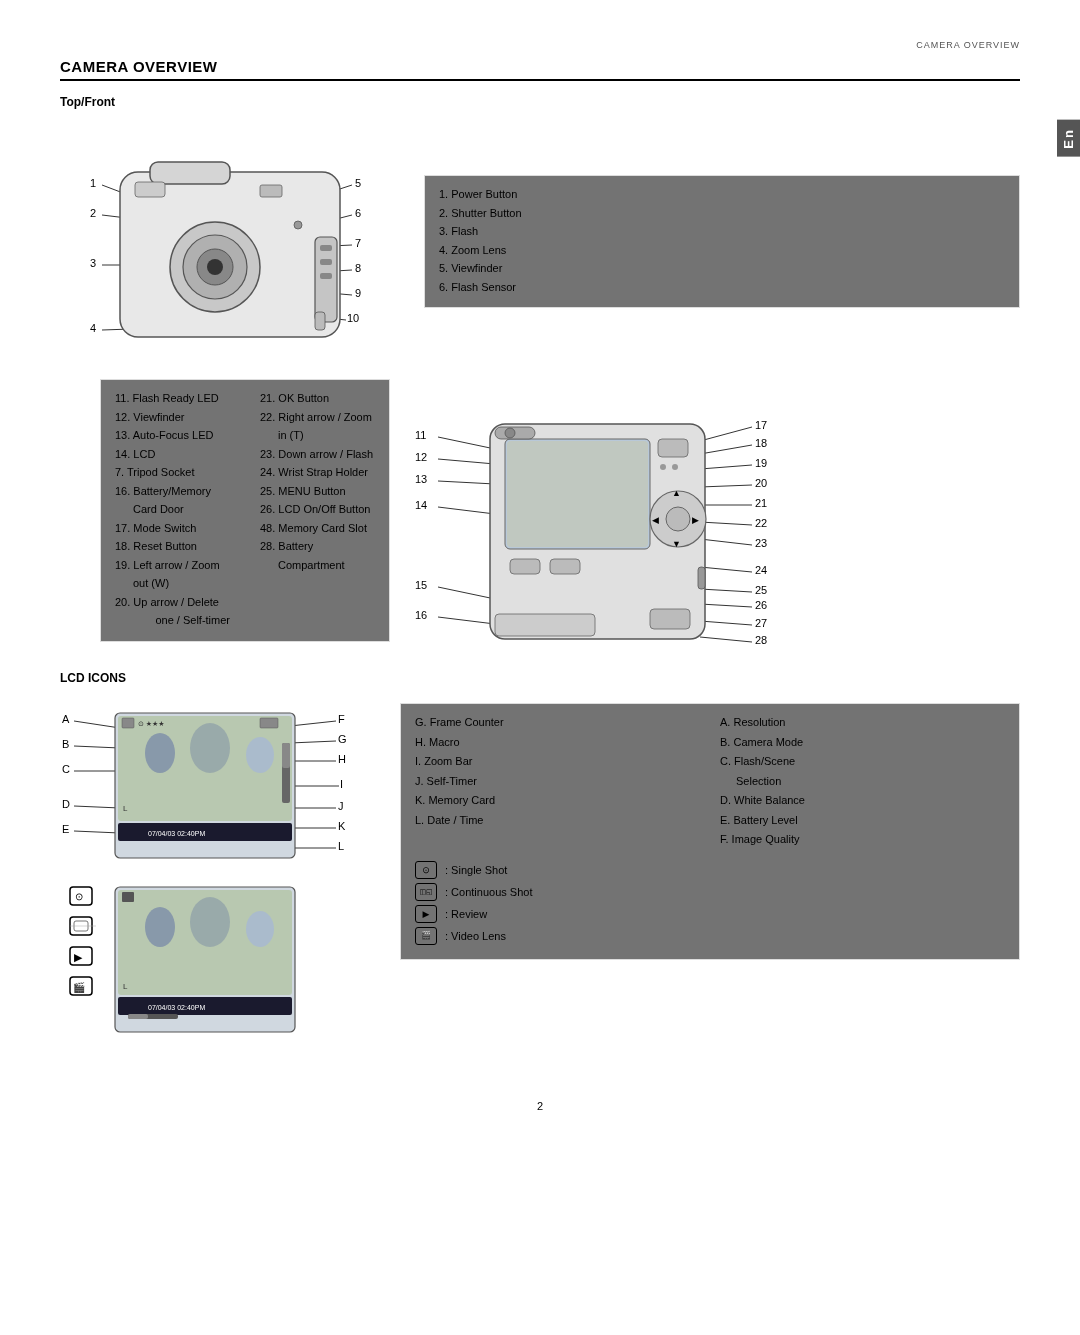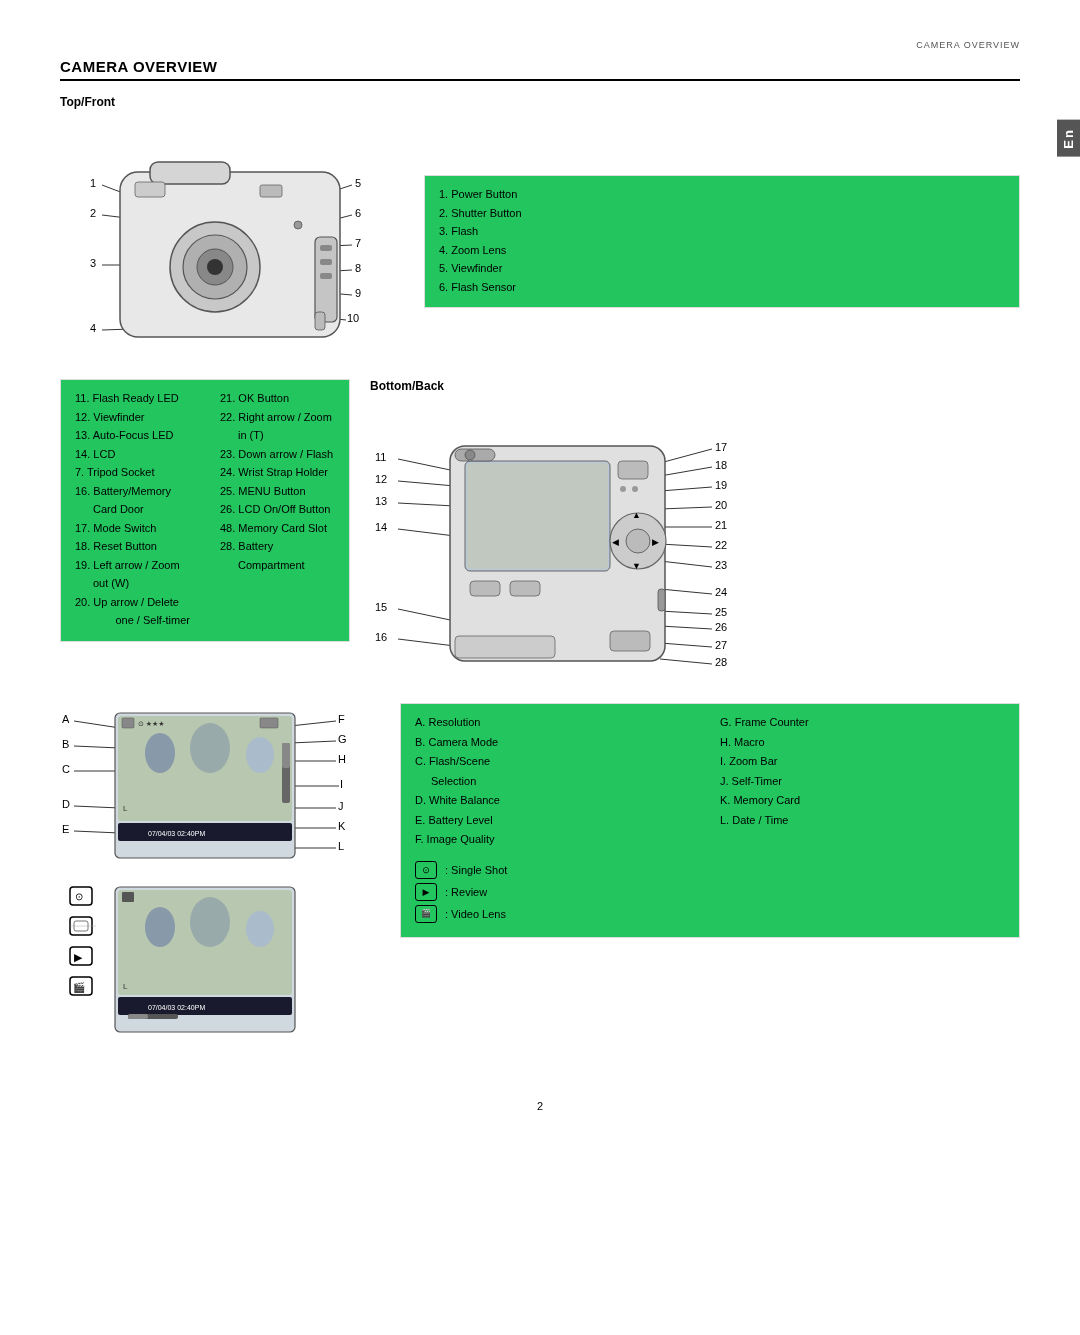--- a/index.html
+++ b/index.html
@@ -69,26 +69,27 @@
       flex: 1;
     }
     
     .bottom-section {
       display: flex;
       gap: 20px;
       margin-bottom: 20px;
     }
     .left-panel {
       flex: 0 0 290px;
+      margin-left: 40px;
     }
     .right-panel {
       flex: 1;
     }
     .info-box {
-      background: #22c55e;
+      background: #737373;
       border: 1px solid #ddd;
       padding: 10px 14px;
       font-size: 11px;
     }
     .info-box li {
       margin-bottom: 2px;
       line-height: 1.5;
     }
     .lcd-section {
       margin-top: 10px;
@@ -286,21 +287,20 @@
               <li>48. Memory Card Slot</li>
               <li>28. Battery</li>
               <li style="padding-left:18px;">Compartment</li>
             </ul>
           </div>
         </div>
       </div>
     </div>
 
     <div class="right-panel">
-      <div class="sub-title">Bottom/Back</div>
       <svg width="380" height="270">
 
         <text x="5" y="60" font-size="11" font-family="Arial">11</text>
         <line x1="28" y1="58" x2="85" y2="70" stroke="#000" stroke-width="0.8"></line>
         <text x="5" y="82" font-size="11" font-family="Arial">12</text>
         <line x1="28" y1="80" x2="85" y2="85" stroke="#000" stroke-width="0.8"></line>
         <text x="5" y="104" font-size="11" font-family="Arial">13</text>
         <line x1="28" y1="102" x2="85" y2="105" stroke="#000" stroke-width="0.8"></line>
         <text x="5" y="130" font-size="11" font-family="Arial">14</text>
         <line x1="28" y1="128" x2="85" y2="135" stroke="#000" stroke-width="0.8"></line>
@@ -364,20 +364,21 @@
         <circle cx="120" cy="250" r="6" fill="#999" stroke="#555" stroke-width="0.8"></circle>
 
         <rect x="85" y="235" width="100" height="22" rx="4" fill="#ccc" stroke="#666" stroke-width="0.8"></rect>
 
         <rect x="288" y="188" width="7" height="22" rx="3" fill="#999" stroke="#555" stroke-width="0.8"></rect>
       </svg>
     </div>
   </div>
 
   <div class="lcd-section">
+    <div class="lcd-title">LCD ICONS</div>
     <div class="lcd-main">
 
       <div class="lcd-diagrams">
 
         <div class="lcd-diagram-container">
           <svg width="310" height="170">
 
             <text x="2" y="30" font-size="11" font-family="Arial">A</text>
             <line x1="14" y1="28" x2="60" y2="35" stroke="#000" stroke-width="0.8"></line>
             <text x="2" y="55" font-size="11" font-family="Arial">B</text>
@@ -460,45 +461,49 @@
           </svg>
         </div>
       </div>
 
       <div class="lcd-info">
         <div style="height: 10px;"></div>
         <div class="info-box">
           <div class="lcd-info-grid">
             <div class="lcd-info-col">
               <ul class="numbered-list">
+                <li>G.  Frame Counter</li>
+                <li>H.  Macro</li>
+                <li>I.   Zoom Bar</li>
+                <li>J.   Self-Timer</li>
+                <li>K.  Memory Card</li>
+                <li>L.  Date / Time</li>
+              </ul>
+            </div>
+            <div class="lcd-info-col">
+              <ul class="numbered-list">
                 <li>A.  Resolution</li>
                 <li>B.  Camera Mode</li>
                 <li>C.  Flash/Scene</li>
                 <li style="padding-left:16px;">Selection</li>
                 <li>D.  White Balance</li>
                 <li>E.  Battery Level</li>
                 <li>F.  Image Quality</li>
               </ul>
             </div>
-            <div class="lcd-info-col">
-              <ul class="numbered-list">
-                <li>G.  Frame Counter</li>
-                <li>H.  Macro</li>
-                <li>I.   Zoom Bar</li>
-                <li>J.   Self-Timer</li>
-                <li>K.  Memory Card</li>
-                <li>L.  Date / Time</li>
-              </ul>
-            </div>
           </div>
 
           <div class="mode-icons">
             <div class="mode-row">
               <span class="mode-icon">⊙</span>
               <span>: Single Shot</span>
+            </div>
+            <div class="mode-row">
+              <span class="mode-icon" style="font-size:7px;">◫◱</span>
+              <span>: Continuous Shot</span>
             </div>
             <div class="mode-row">
               <span class="mode-icon">▶</span>
               <span>: Review</span>
             </div>
             <div class="mode-row">
               <span class="mode-icon" style="font-size:8px;">🎬</span>
               <span>: Video Lens</span>
             </div>
           </div>

